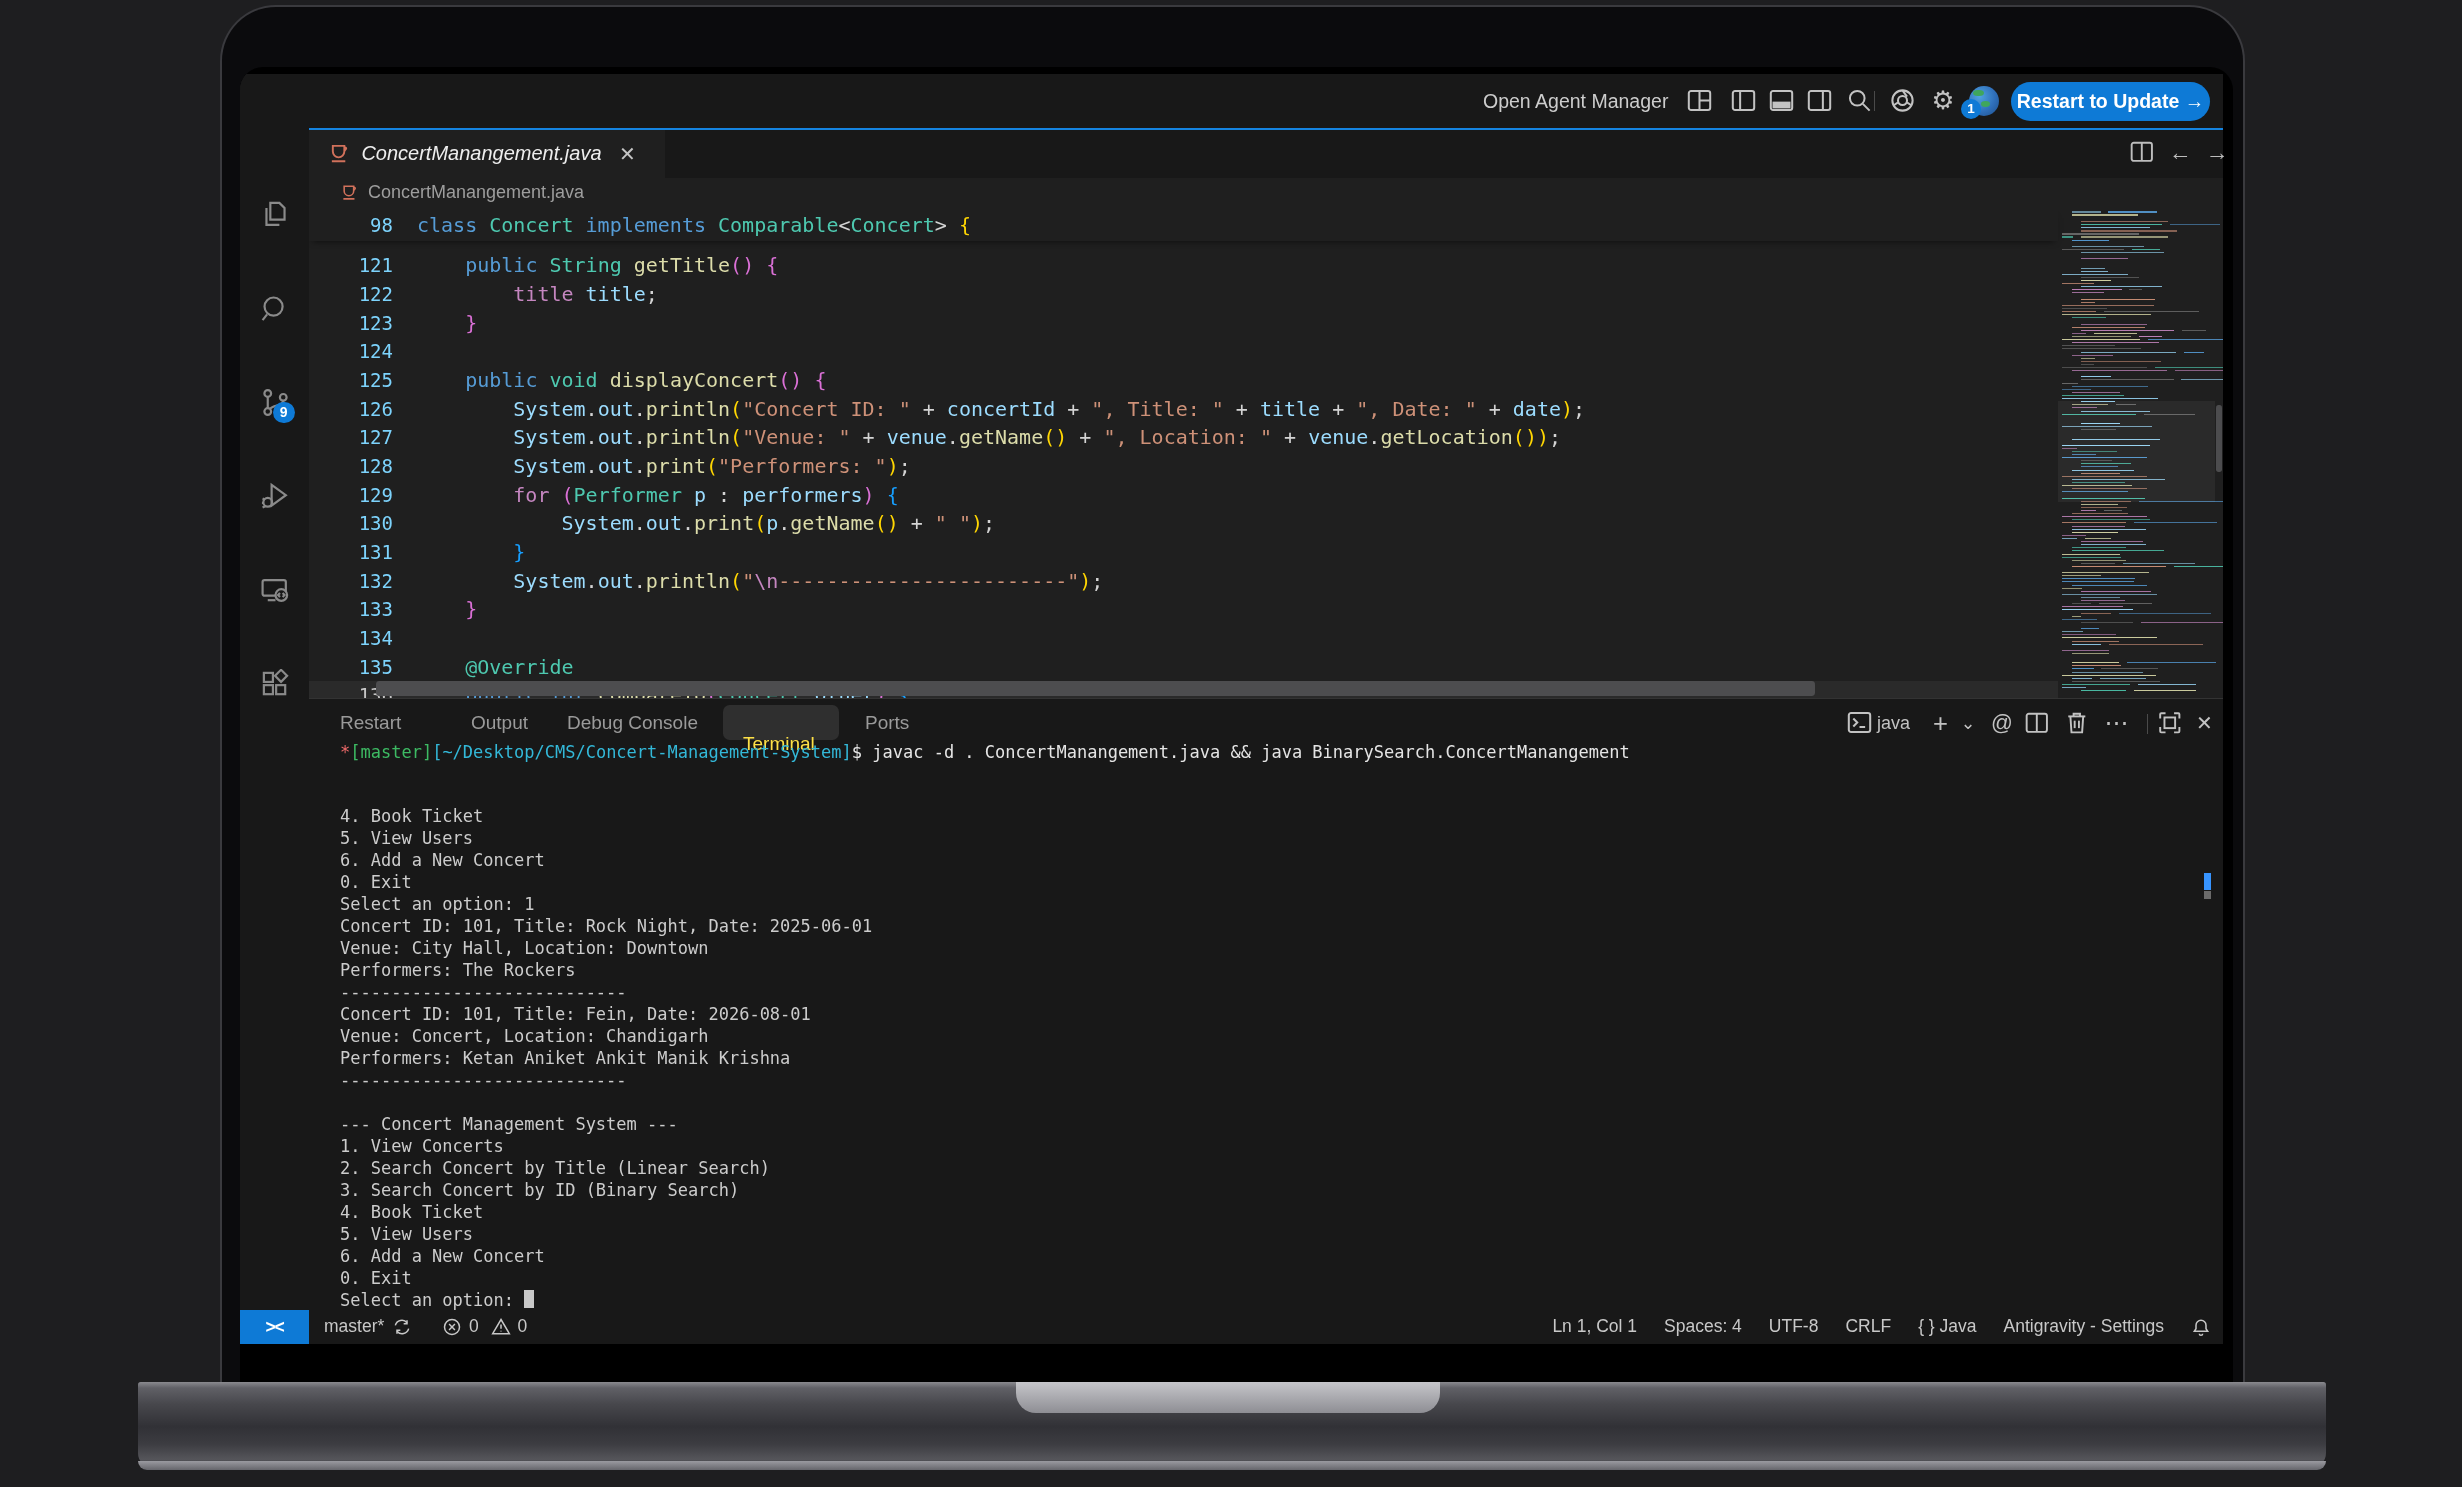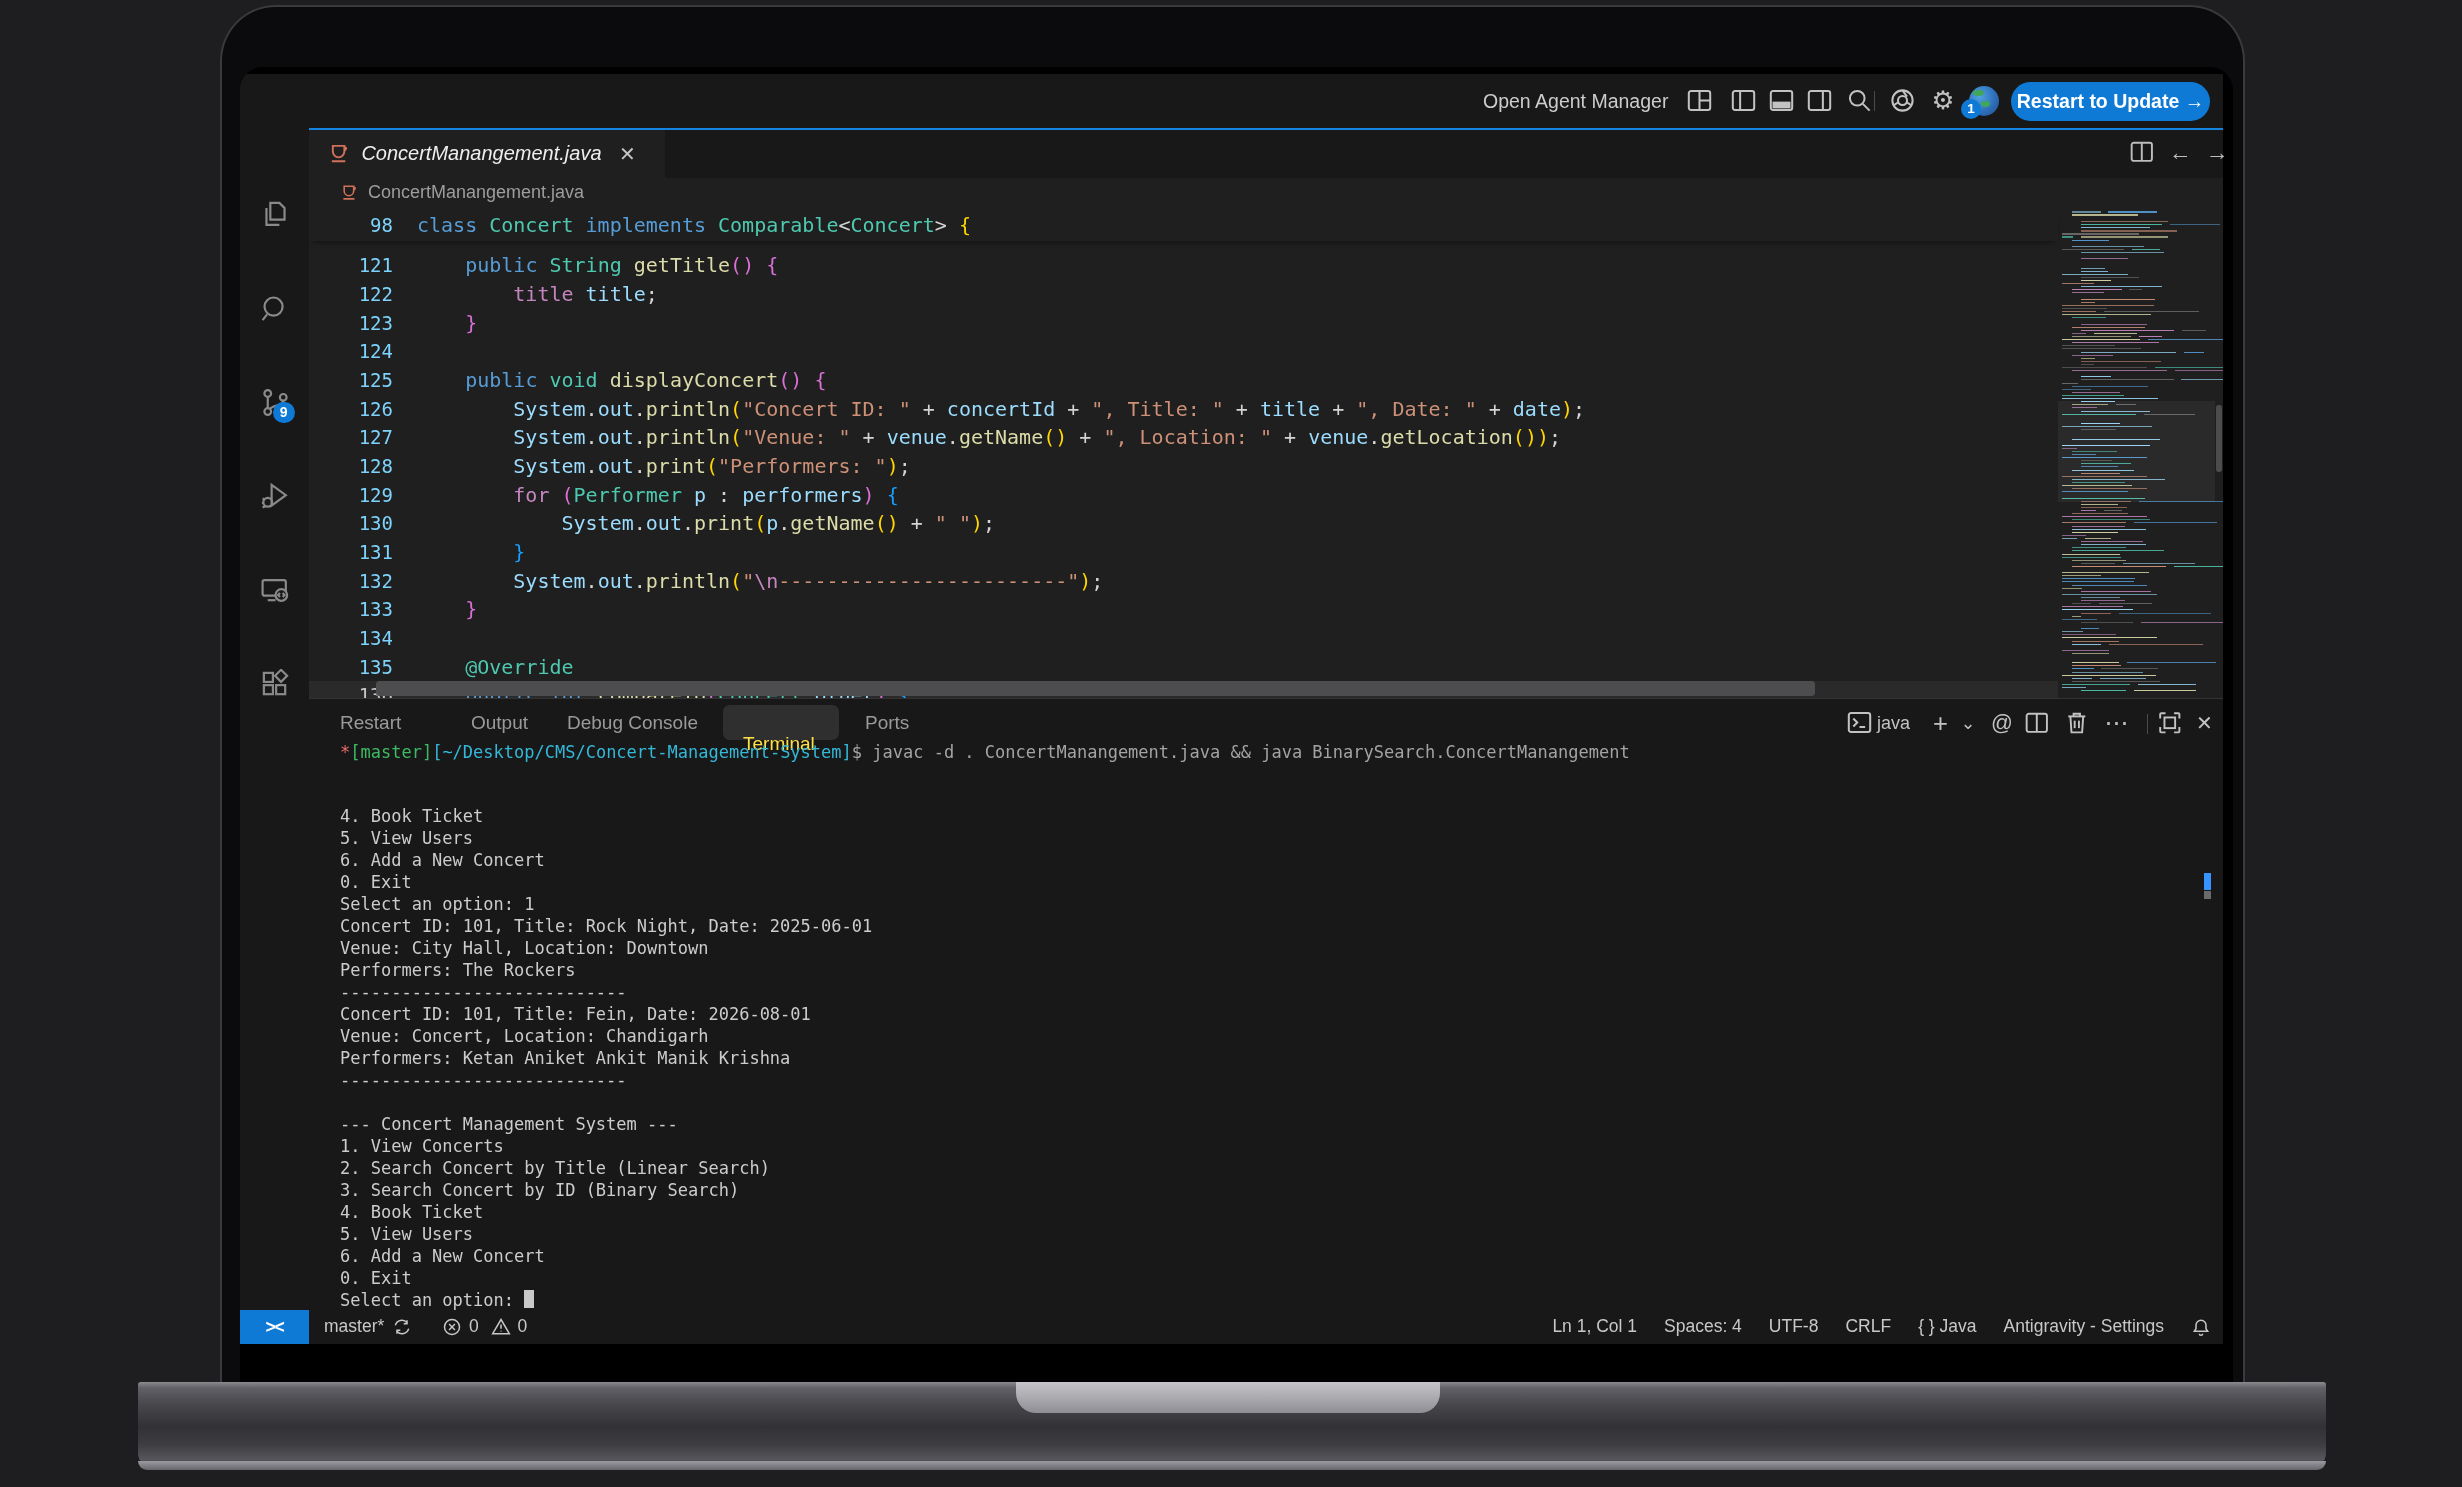--- a/index.html
+++ b/index.html
@@ -513,21 +513,21 @@
         <svg width="25.6" height="25.6" viewBox="0 0 24 24" fill="none" stroke="#c2c2c2" stroke-width="1.8" style="margin:2px auto;">
           <path d="M3 8 V4 a1 1 0 0 1 1-1 h4"></path>
               <path d="M16 3 h4 a1 1 0 0 1 1 1 v4"></path>
           <path d="M21 16 v4 a1 1 0 0 1 -1 1 h-4"></path>
               <path d="M8 21 H4 a1 1 0 0 1 -1-1 v-4"></path>
           <rect x="7" y="7" width="10" height="10"></rect>
             </svg>
       </div>
       <div class="panel-act" style="left:1882px;width:27px;font-size:20px;">✕</div>
 
-      <div id="prompt" class="abs term"><span style="color: rgb(239, 106, 106);">*</span><span style="color: rgb(61, 186, 99);">[master]</span><span style="color: rgb(51, 184, 216);">[~/Desktop/CMS/Concert-Management-System]</span><span style="color: #a3a3a3;">$ javac -d . ConcertManangement.java &amp;&amp; java BinarySearch.ConcertManangement</span></div>
+      <div id="prompt" class="abs term"><span style="color: rgb(239, 106, 106);">*</span><span style="color: rgb(61, 186, 99);">[master]</span><span style="color: rgb(51, 184, 216);">[~/Desktop/CMS/Concert-Management-System]</span><span style="color: #e5e5e5;">$ javac -d . ConcertManangement.java &amp;&amp; java BinarySearch.ConcertManangement</span></div>
       <div id="term-out" class="abs term"><div>4. Book Ticket</div><div>5. View Users</div><div>6. Add a New Concert</div><div>0. Exit</div><div>Select an option: 1</div><div>Concert ID: 101, Title: Rock Night, Date: 2025-06-01</div><div>Venue: City Hall, Location: Downtown</div><div>Performers: The Rockers</div><div>----------------------------</div><div>Concert ID: 101, Title: Fein, Date: 2026-08-01</div><div>Venue: Concert, Location: Chandigarh</div><div>Performers: Ketan Aniket Ankit Manik Krishna</div><div>----------------------------</div><div></div><div>--- Concert Management System ---</div><div>1. View Concerts</div><div>2. Search Concert by Title (Linear Search)</div><div>3. Search Concert by ID (Binary Search)</div><div>4. Book Ticket</div><div>5. View Users</div><div>6. Add a New Concert</div><div>0. Exit</div><div>Select an option: <span id="cursor"></span></div></div>
       <div id="term-deco" class="abs" style="background: rgb(55, 148, 255);"></div>
       <div id="term-deco2" class="abs"></div>
     </div>
 
     <div id="statusbar" class="abs">
       <div id="remote-item" class="abs" style="background: rgb(14, 122, 214);">&gt;&lt;</div>
       <div id="sb-left">
         <span class="sb-item">
           <span>master*</span>

